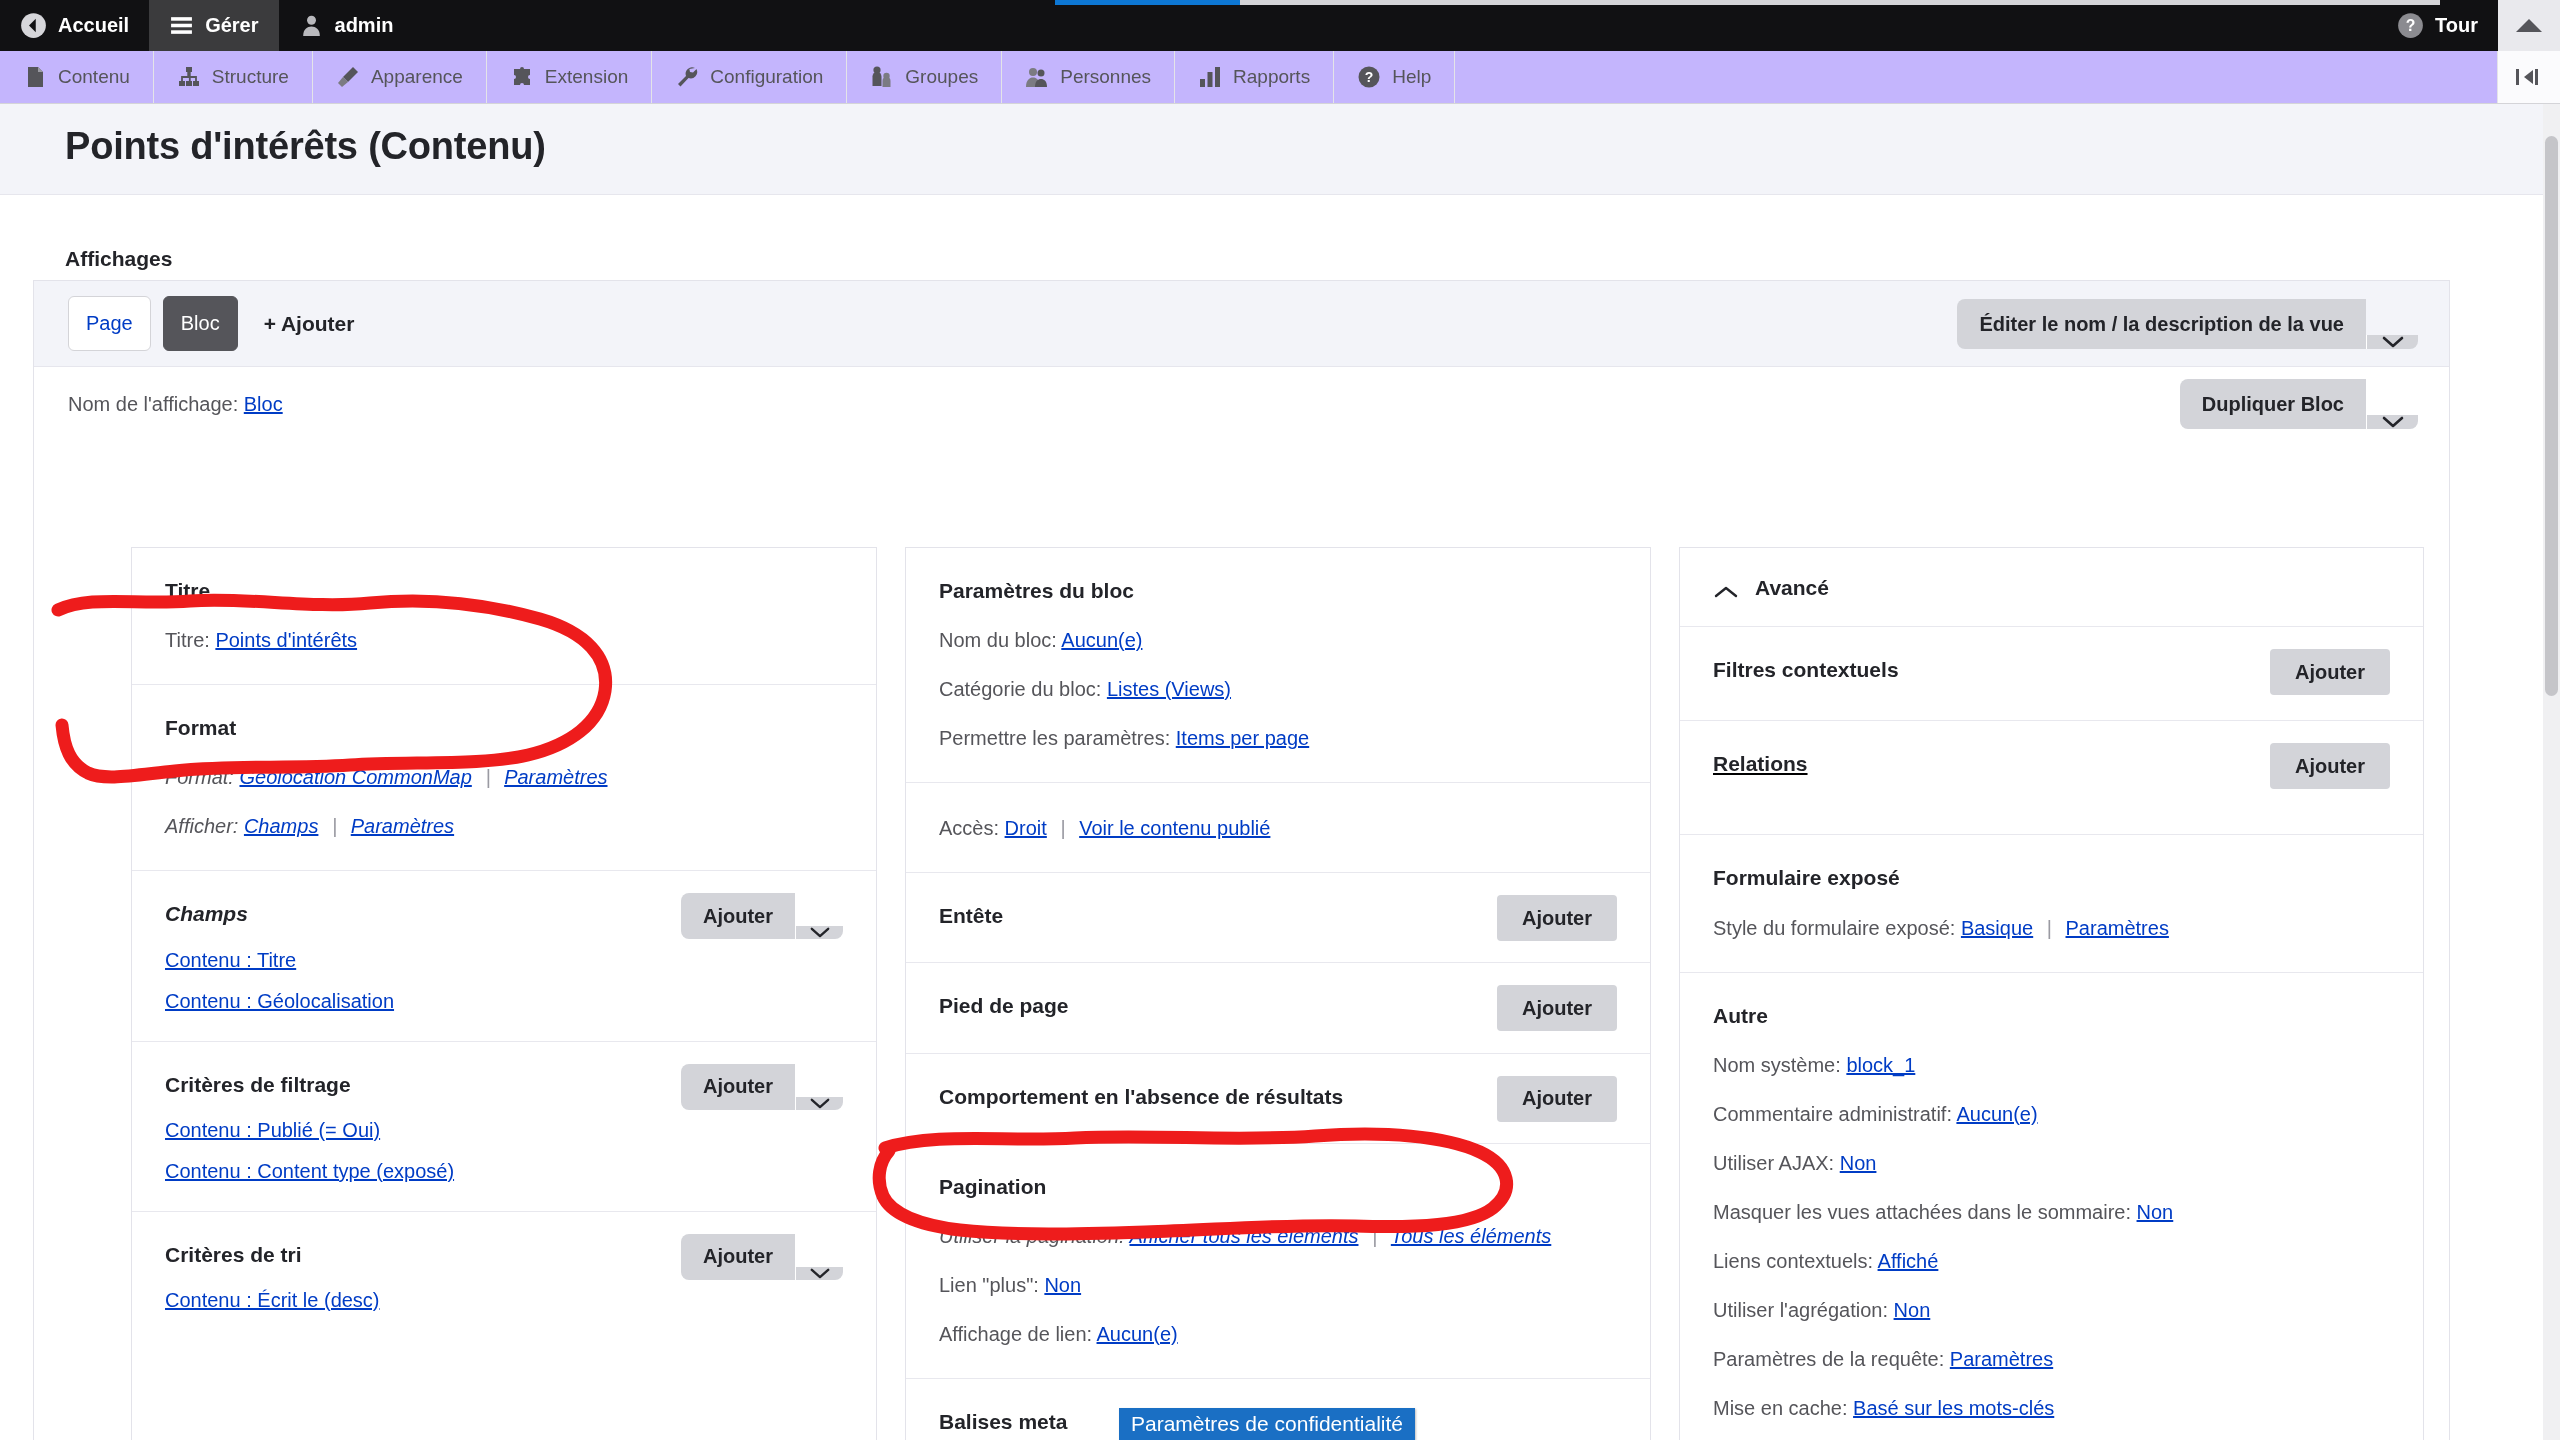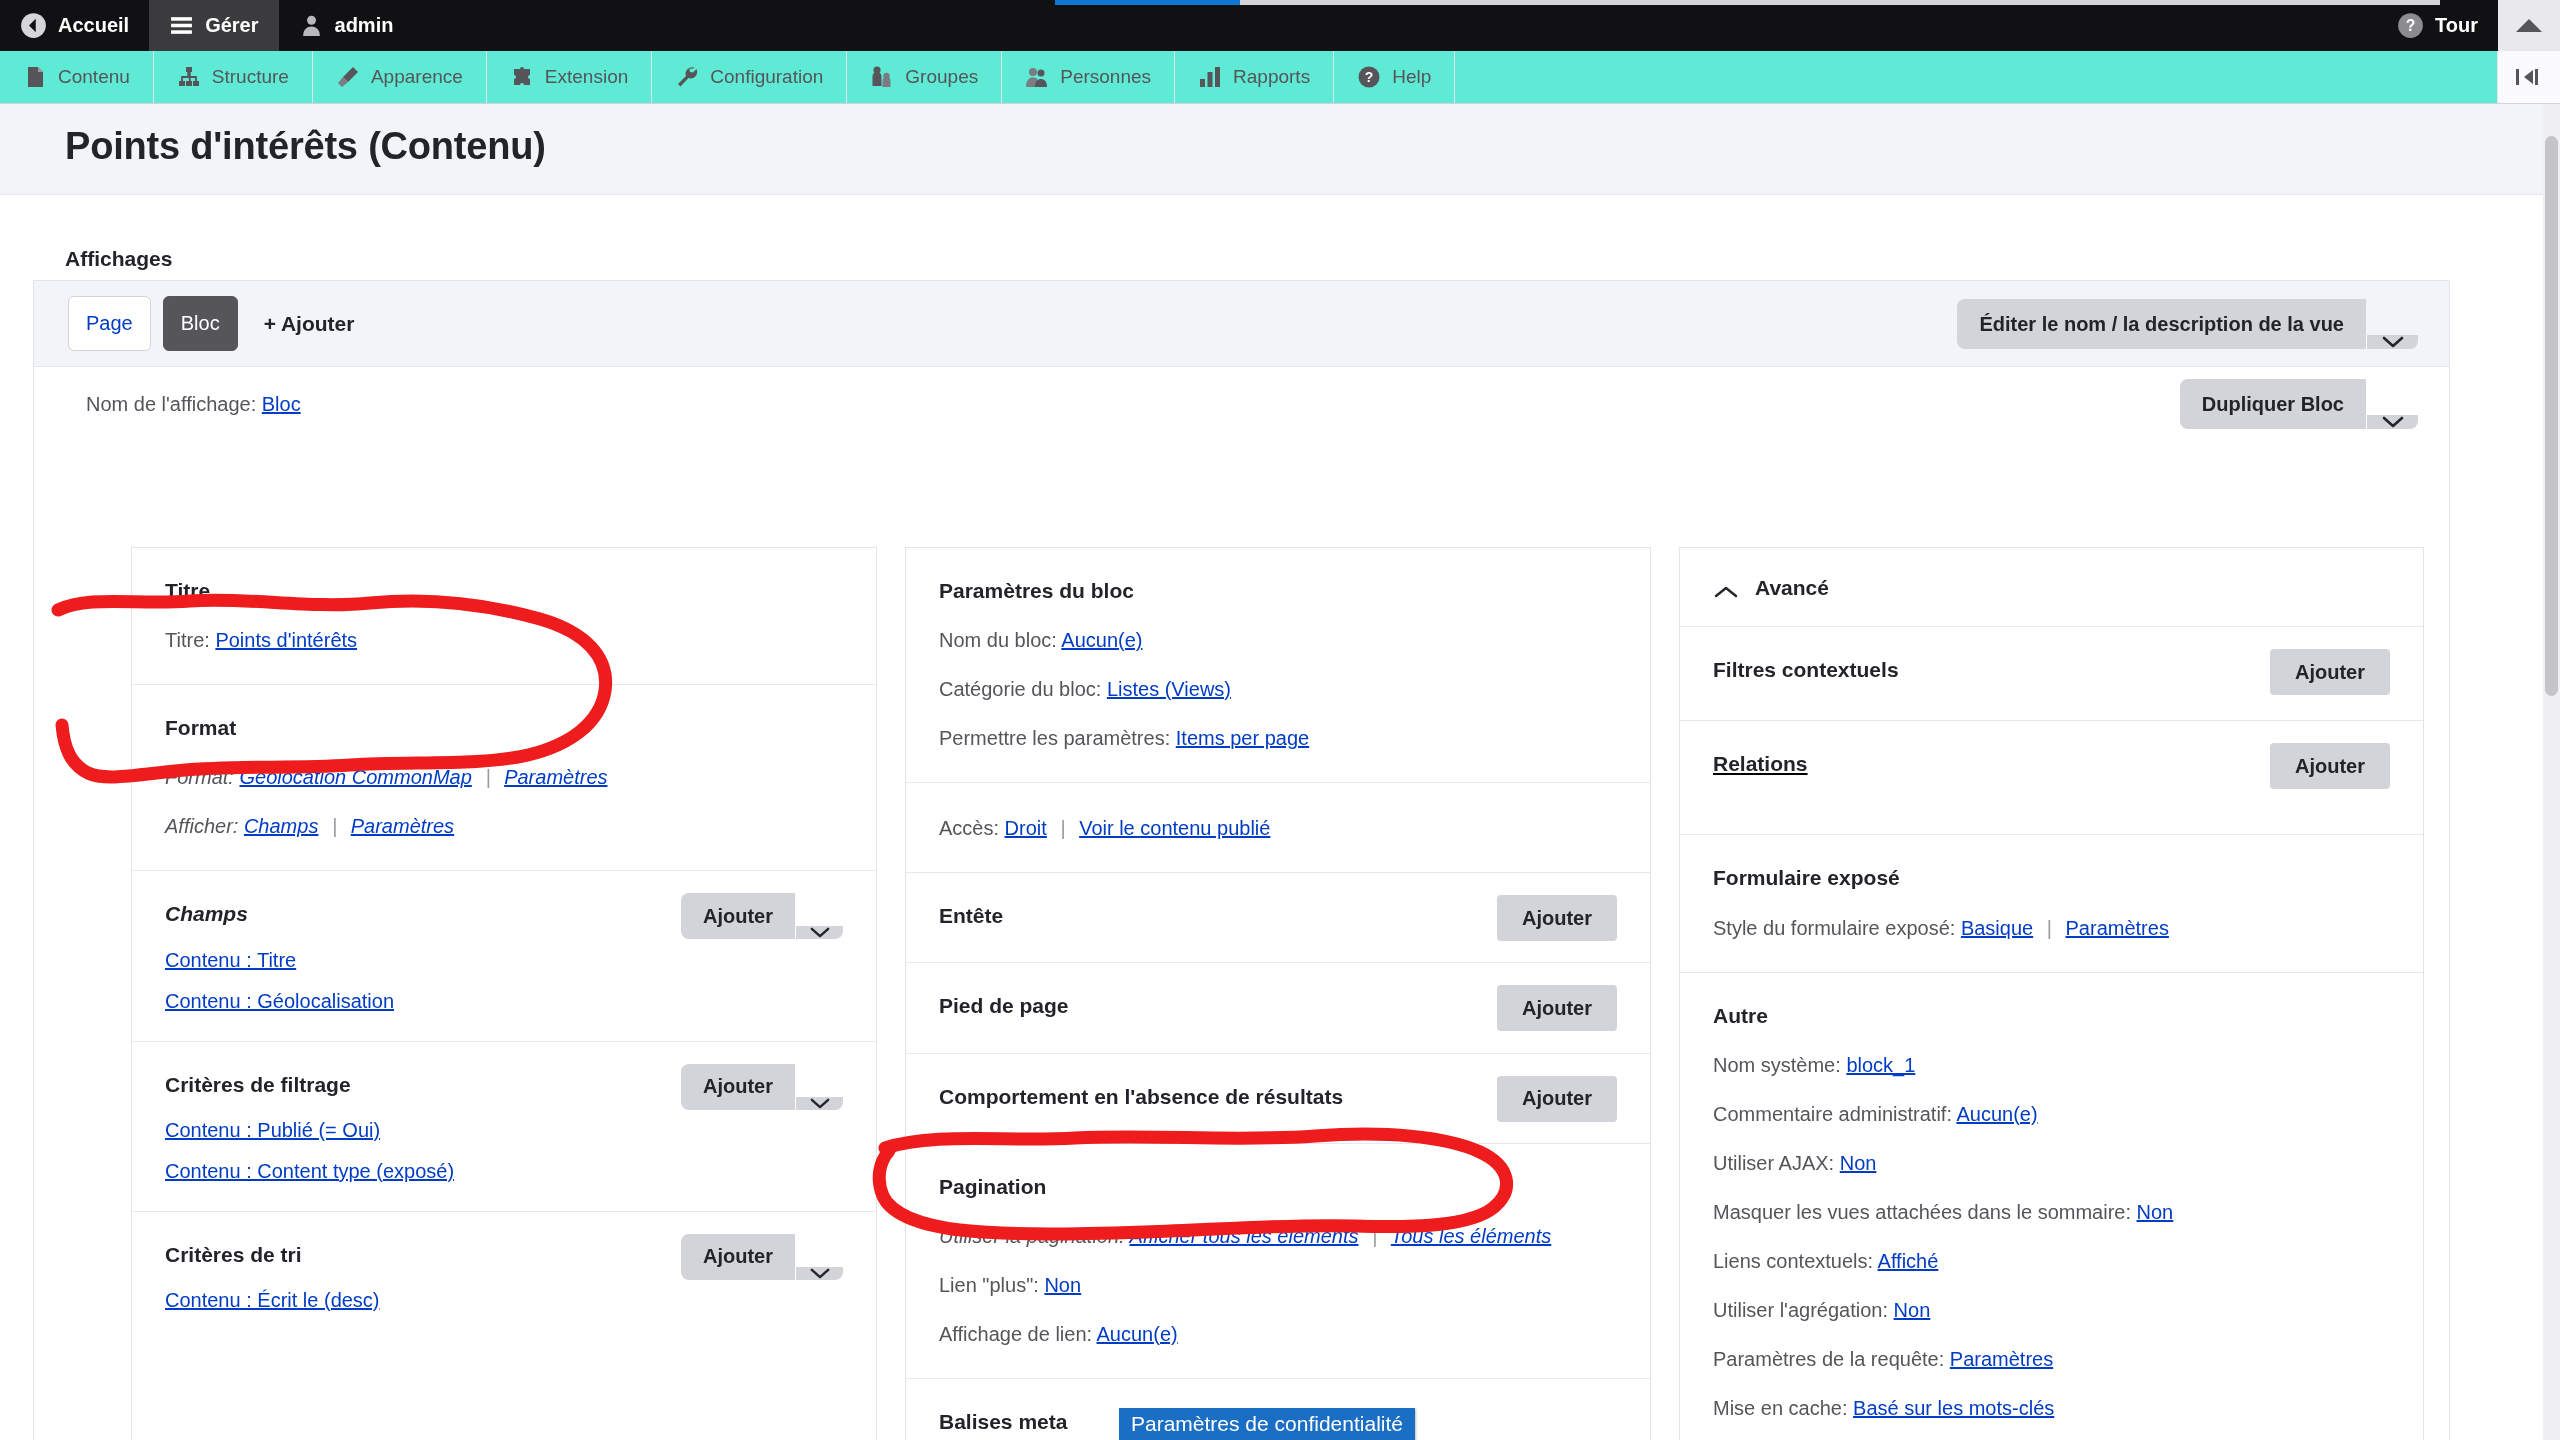--- a/index.html
+++ b/index.html
@@ -30,21 +30,21 @@
     width: 62px; background: #e9e9ed; display: flex; align-items: center; justify-content: center;
   }
   .caret-up { width: 0; height: 0; border-left: 13px solid transparent; border-right: 13px solid transparent; border-bottom: 13px solid #55555a; }
 
   .ico { display: inline-block; vertical-align: middle; }
   .ico svg { display: block; }
 
   
   .menu-bar {
     position: absolute; top: 51px; left: 0; width: 2560px; height: 53px;
-    background: #5eead4; border-bottom: 1px solid #d4d4d8;
+    background: #c4b5fd; border-bottom: 1px solid #d4d4d8;
     display: flex; align-items: stretch; z-index: 45;
   }
   .menu-item {
     display: flex; align-items: center; gap: 11px; padding: 0 23px;
     border-right: 1px solid #e4e4e8; color: #55555a; font-size: 19px;
     text-decoration: none; white-space: nowrap;
   }
   .menu-bar .menu-spacer { flex: 1; border-right: 1px solid #e4e4e8; }
   .menu-collapse { width: 62px; display: flex; align-items: center; justify-content: center; background: #fbfbfd; }
 
@@ -87,21 +87,21 @@
     border: none; font-family: inherit; cursor: pointer;
   }
   .btn-split .b-arrow {
     background: #d3d4d9; width: 52px; display: flex; align-items: center; justify-content: center;
     border-left: 1px solid #fff; cursor: pointer;
   }
   .edit-view-btn { position: absolute; right: 31px; top: 18px; }
 
   .displays-body { position: relative; padding: 0; background: #fff; }
 
-  .nom-affichage { position: absolute; left: 52px; top: 26px; font-size: 20px; color: #55555a; }
+  .nom-affichage { position: absolute; left: 34px; top: 26px; font-size: 20px; color: #55555a; }
   .nom-affichage a { color: #003cc5; }
   .dup-btn { position: absolute; right: 31px; top: 12px; }
 
   
   .cols { position: absolute; left: 33px; top: 180px; width: 2417px; display: flex; gap: 28px; padding: 0 31px 0 64px; }
   .col { background: #fff; border: 1px solid #e3e3ea; width: 746px; }
   .col.right { width: 745px; }
 
   .sect { border-bottom: 1px solid #e8e8ee; padding: 30px 33px 28px 33px; position: relative; }
   .sect:last-child { border-bottom: none; }

